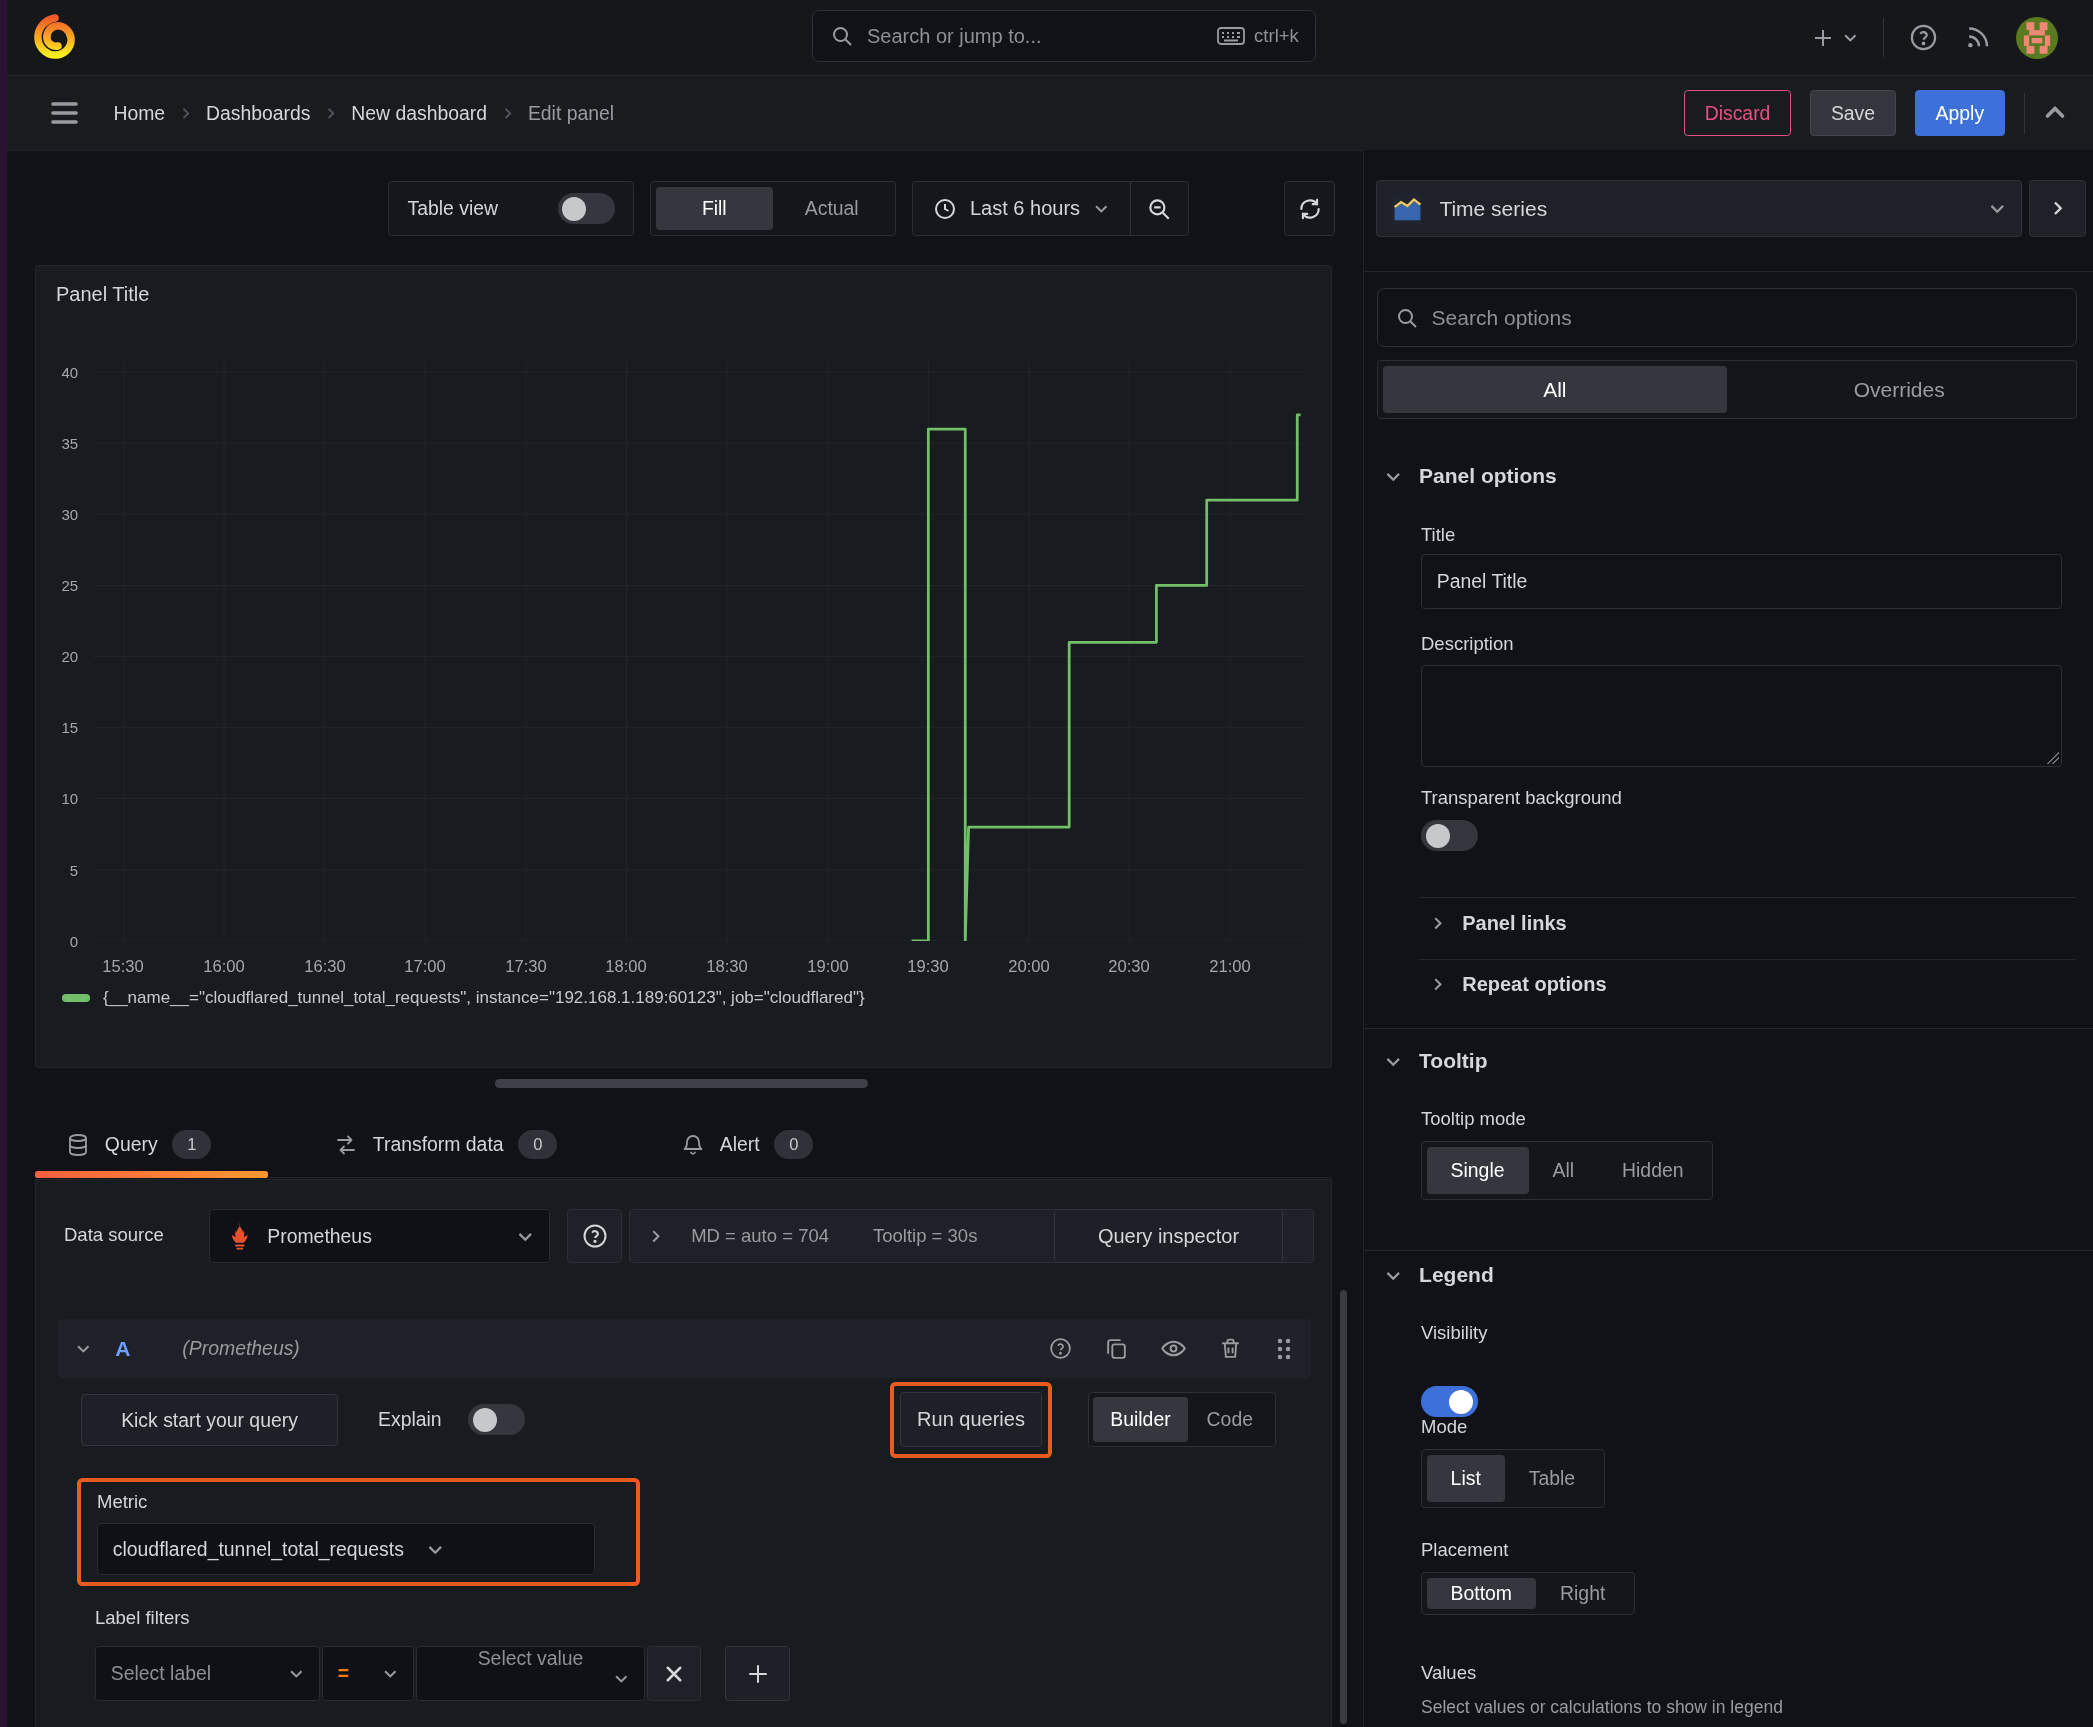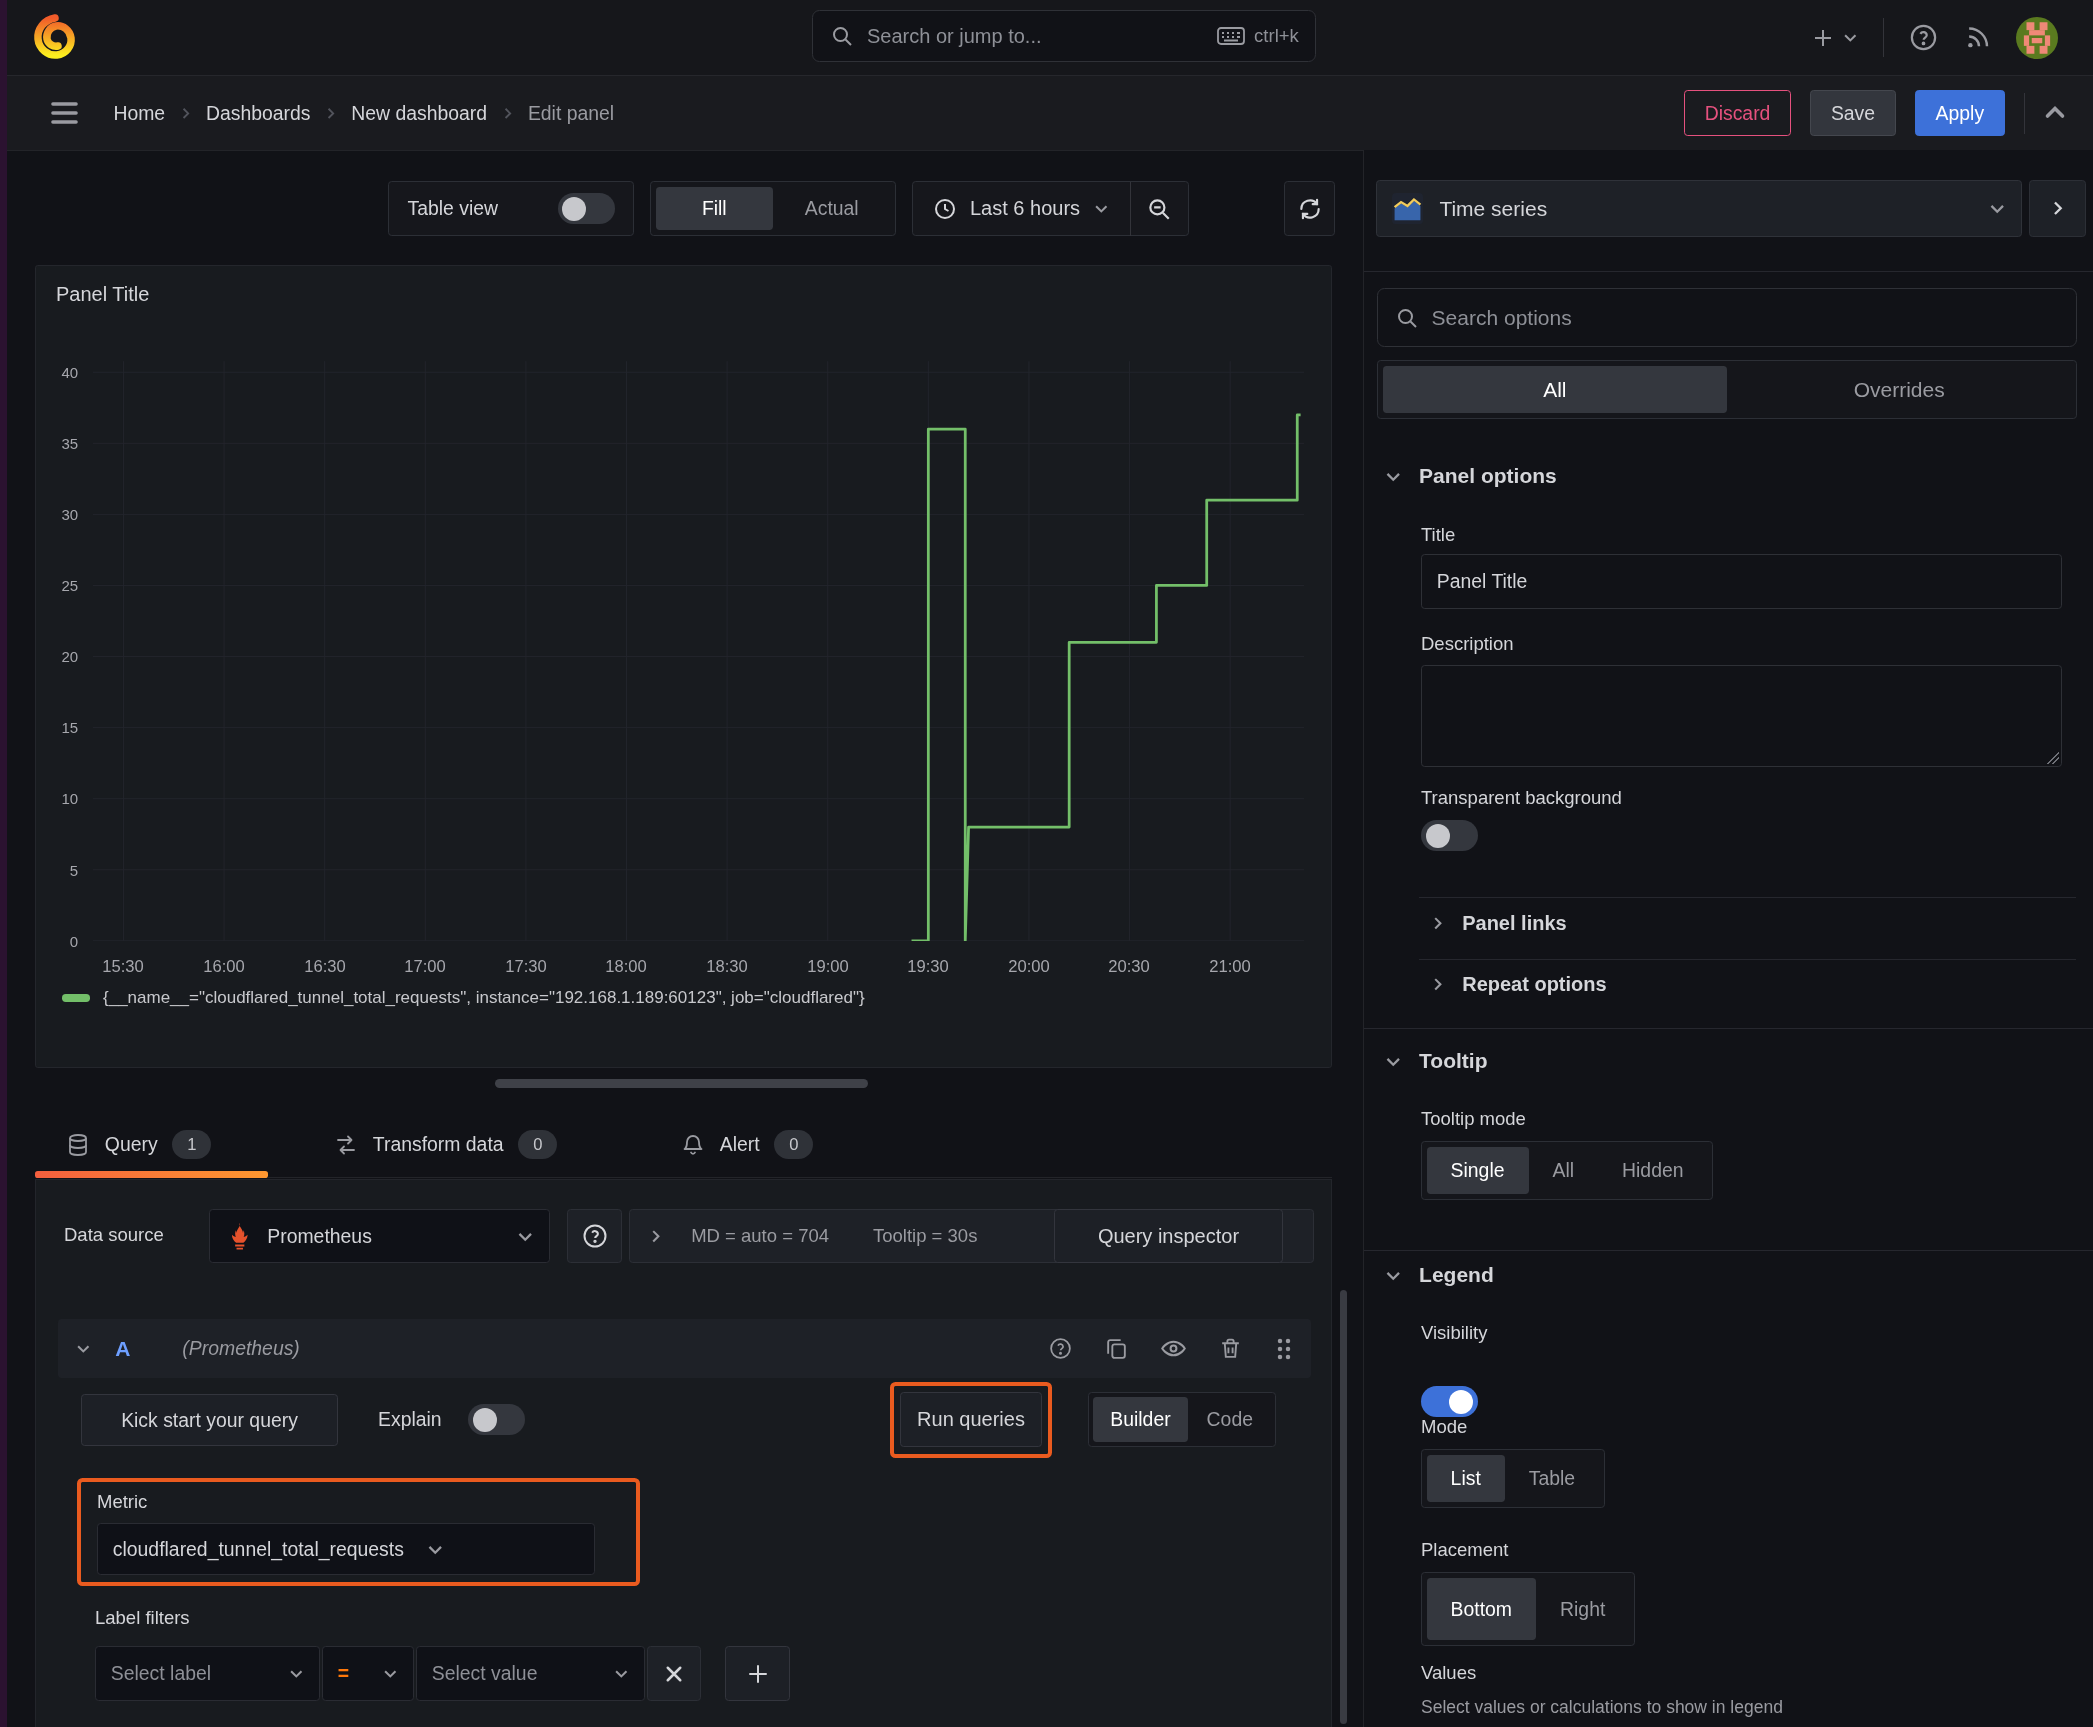--- a/index.html
+++ b/index.html
@@ -453,21 +453,21 @@
         </span>
     </div>
     <div class="abs select-box" style="left:286px;top:466px;width:92px;height:55px;">
       <span style="color:#ff780a;font-weight:600;">=</span>
       <span class="caret">
         <svg width="16.6" height="16.6" viewBox="0 0 16 16" fill="none" stroke="currentColor" stroke-width="2">
             <path d="M3 6l5 5 5-5"></path>
           </svg>
         </span>
     </div>
-    <div class="abs select-box" style="left:380px;top:466px;width:229px;height:55px;">
+    <div class="abs select-box" style="left:380px;top:466px;width:229px;height:55px;flex-direction:column;">
       <span class="placeholder">Select value</span>
       <span class="caret">
         <svg width="16.6" height="16.6" viewBox="0 0 16 16" fill="none" stroke="currentColor" stroke-width="2">
             <path d="M3 6l5 5 5-5"></path>
           </svg>
         </span>
     </div>
     <div class="abs opt-strip iconbtn" style="left:611px;top:466px;width:54px;height:55px;">
       <svg width="20" height="20" viewBox="0 0 16 16" fill="none" stroke="#d5d6da" stroke-width="2" stroke-linecap="round">
           <path d="M3 3l10 10 M13 3L3 13"></path>
@@ -589,21 +589,21 @@
     <span class="sb-label" style="left:57px;top:1172px;">Visibility</span>
     <div class="toggle on abs" style="left:57px;top:1205px;">
         <div class="knob"></div>
       </div>
     <span class="sb-label" style="left:57px;top:1266px;">Mode</span>
     <div class="abs seg" style="left:57px;top:1299px;height:59px;">
       <div class="opt sel">List</div>
       <div class="opt">Table</div>
     </div>
     <span class="sb-label" style="left:57px;top:1389px;">Placement</span>
-    <div class="abs seg" style="left:57px;top:1422px;height:74px;">
+    <div class="abs seg" style="left:57px;top:1422px;height:43px;">
       <div class="opt sel">Bottom</div>
       <div class="opt">Right</div>
     </div>
     <span class="sb-label" style="left:57px;top:1512px;">Values</span>
     <span class="sb-hint" style="left:57px;top:1547px;">Select values or calculations to show in legend</span>
   </div>
 </div>
 
 
 </body></html>

